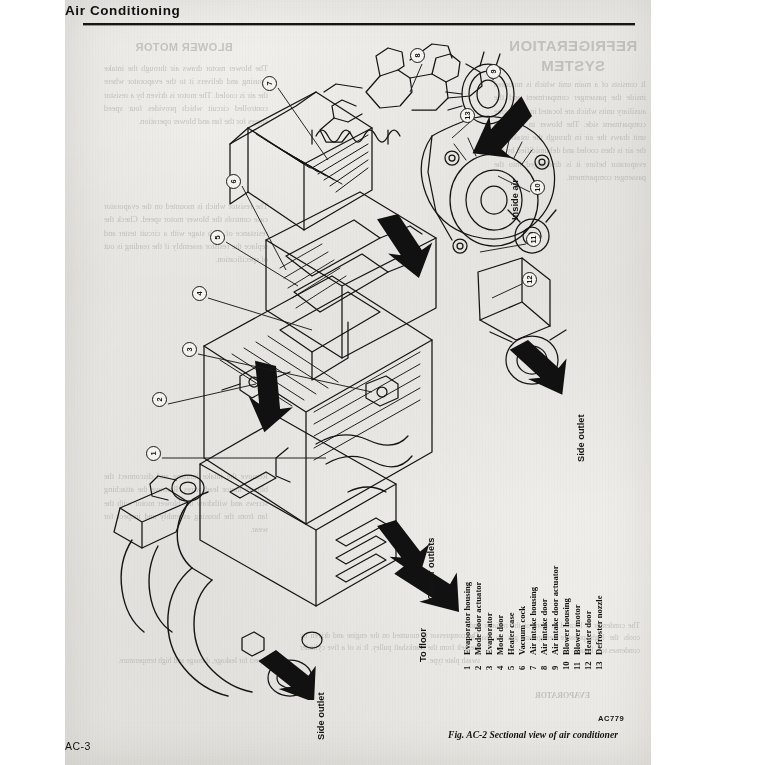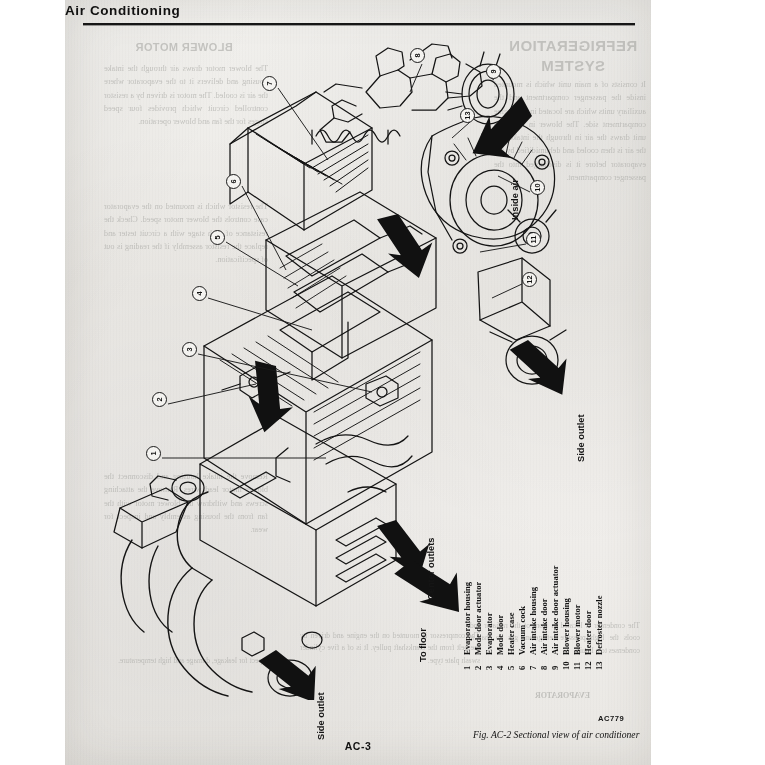--- a/index.html
+++ b/index.html
@@ -66,25 +66,25 @@
   .legrow{position:absolute;bottom:0;display:flex;align-items:flex-end;
           transform:rotate(-90deg);transform-origin:left bottom;white-space:nowrap;}
   .legnum{width:15px;font-size:8.6px;font-weight:700;color:#121212;
           font-family:"Liberation Serif",serif;}
   .legtxt{font-size:8.6px;color:#121212;font-family:"Liberation Serif",serif;
           font-weight:600;}
 
   
   #figcode{position:absolute;left:598px;top:714px;font-size:7.6px;font-weight:700;
            letter-spacing:.5px;color:#151515;}
-  #figcap{position:absolute;left:448px;top:729px;font-size:9.6px;font-weight:400;
+  #figcap{position:absolute;left:448px;top:729px;font-size:9.6px;font-weight:700;
           font-style:italic;color:#111;font-family:"Liberation Serif",serif;
-          white-space:nowrap;margin-left:25px;}
-  #folio{position:absolute;left:65px;top:740px;width:586px;text-align:center;
-         font-size:10.5px;font-weight:700;letter-spacing:.5px;color:#111;}
+          white-space:nowrap;}
+  #folio{position:absolute;left:65px;top:740px;width:586px;text-align:left;
+         font-size:10.5px;font-weight:400;letter-spacing:.5px;color:#111;}
 </style>
 </head>
 <body>
 
 <div id="page">
 
   <div class="paper"></div>
 
   <div class="bleed bleed-h" id="bl-r-head">REFRIGERATION SYSTEM</div>
   <div class="bleed bleed-p" id="bl-r-body">It consists of a main unit which is mounted inside the passenger compartment and the auxiliary units which are located in the engine compartment side. The blower in the main unit draws the air in through the intake and the air is then cooled and dehumidified by the evaporator before it is discharged into the passenger compartment.</div>

